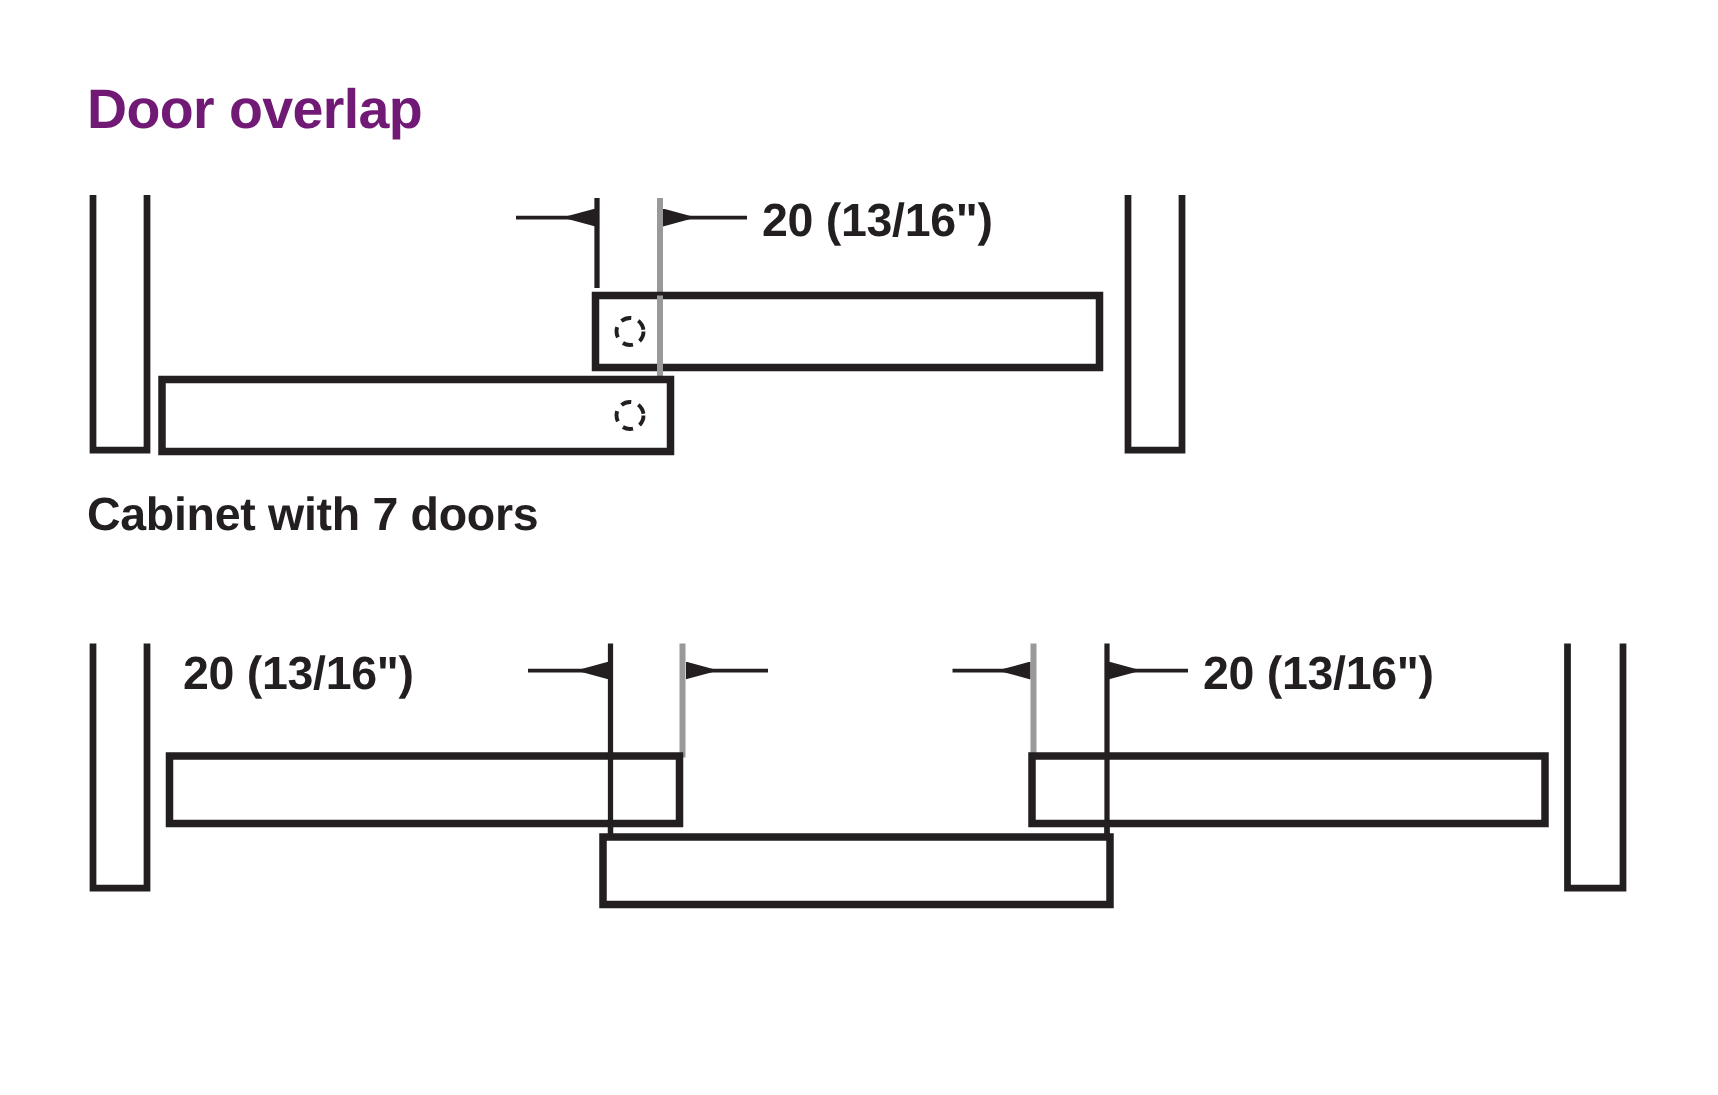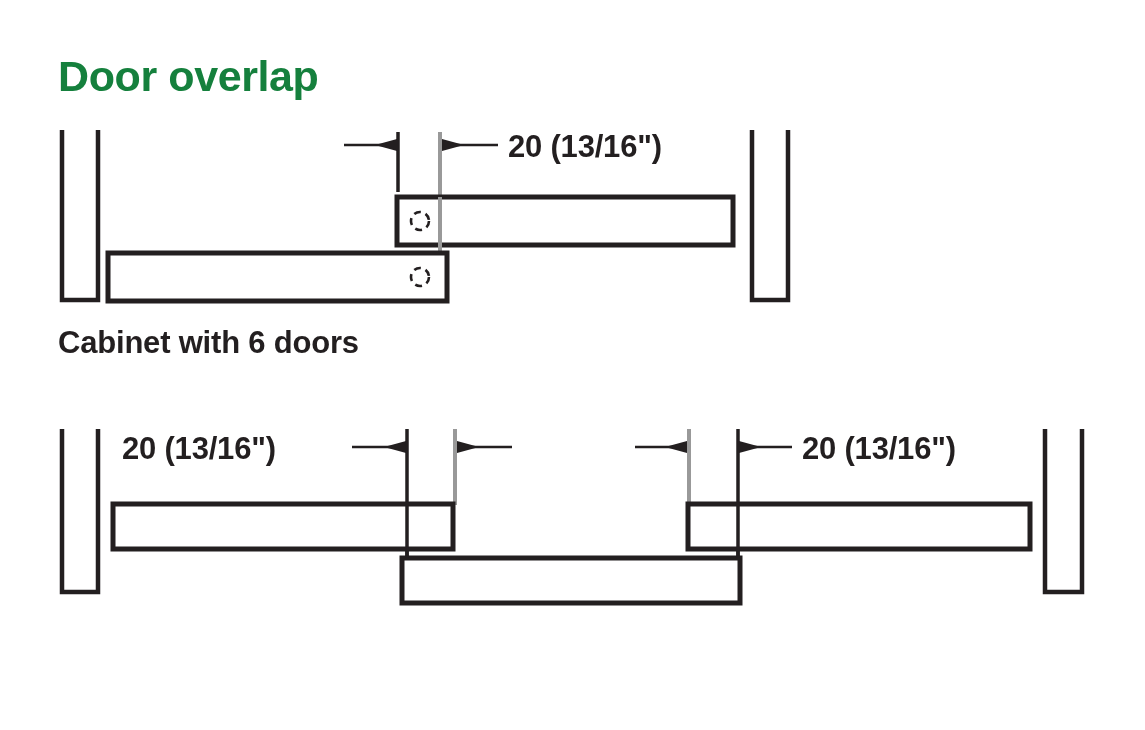--- a/index.html
+++ b/index.html
@@ -19,24 +19,24 @@
     position: absolute;
     left: 0;
     top: 0;
     width: 1145px;
     height: 730px;
   }
   .page-title {
     position: absolute;
     left: 58px;
     top: 52px;
-    font-size: 43px;
+    font-size: 37px;
     font-weight: bold;
     letter-spacing: -0.4px;
-    color: #15803d;
+    color: #701a75;
     white-space: nowrap;
   }
   .caption {
     position: absolute;
     font-size: 31px;
     font-weight: bold;
     letter-spacing: -0.2px;
     color: #231f20;
     white-space: nowrap;
   }
@@ -86,21 +86,21 @@
 
     <line x1="440" y1="77" x2="440" y2="136" stroke="#999999" stroke-width="4"></line>
 
     <circle cx="420" cy="101" r="9" fill="none" stroke="#231f20" stroke-width="2.6" stroke-dasharray="7 5"></circle>
 
     <rect x="108" y="133" width="339" height="48" fill="#ffffff" stroke="#231f20" stroke-width="5"></rect>
 
     <circle cx="420" cy="157" r="9" fill="none" stroke="#231f20" stroke-width="2.6" stroke-dasharray="7 5"></circle>
   </svg>
 
-  <div class="caption" id="caption-2door">Cabinet with 6 doors</div>
+  <div class="caption" id="caption-2door">Cabinet with 7 doors</div>
 
   <svg id="svg-3door" width="1145" height="195" viewBox="0 0 1145 195" style="position:absolute; left:0; top:420px;">
 
     <defs>
       <marker id="arrR3" markerWidth="22" markerHeight="12" refX="21" refY="6" orient="0" markerUnits="userSpaceOnUse">
         <path d="M0,6 L22,0 L22,12 Z" fill="#231f20"></path>
       </marker>
       <marker id="arrL3" markerWidth="22" markerHeight="12" refX="1" refY="6" orient="0" markerUnits="userSpaceOnUse">
         <path d="M22,6 L0,0 L0,12 Z" fill="#231f20"></path>
       </marker>

